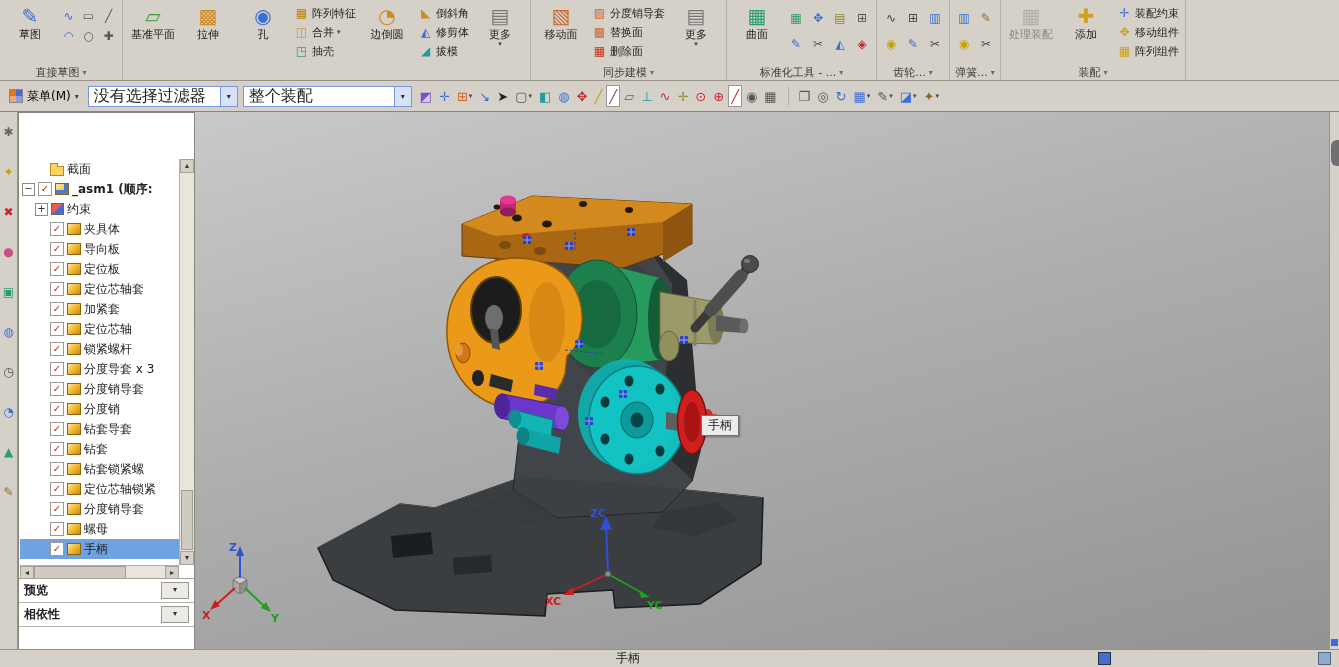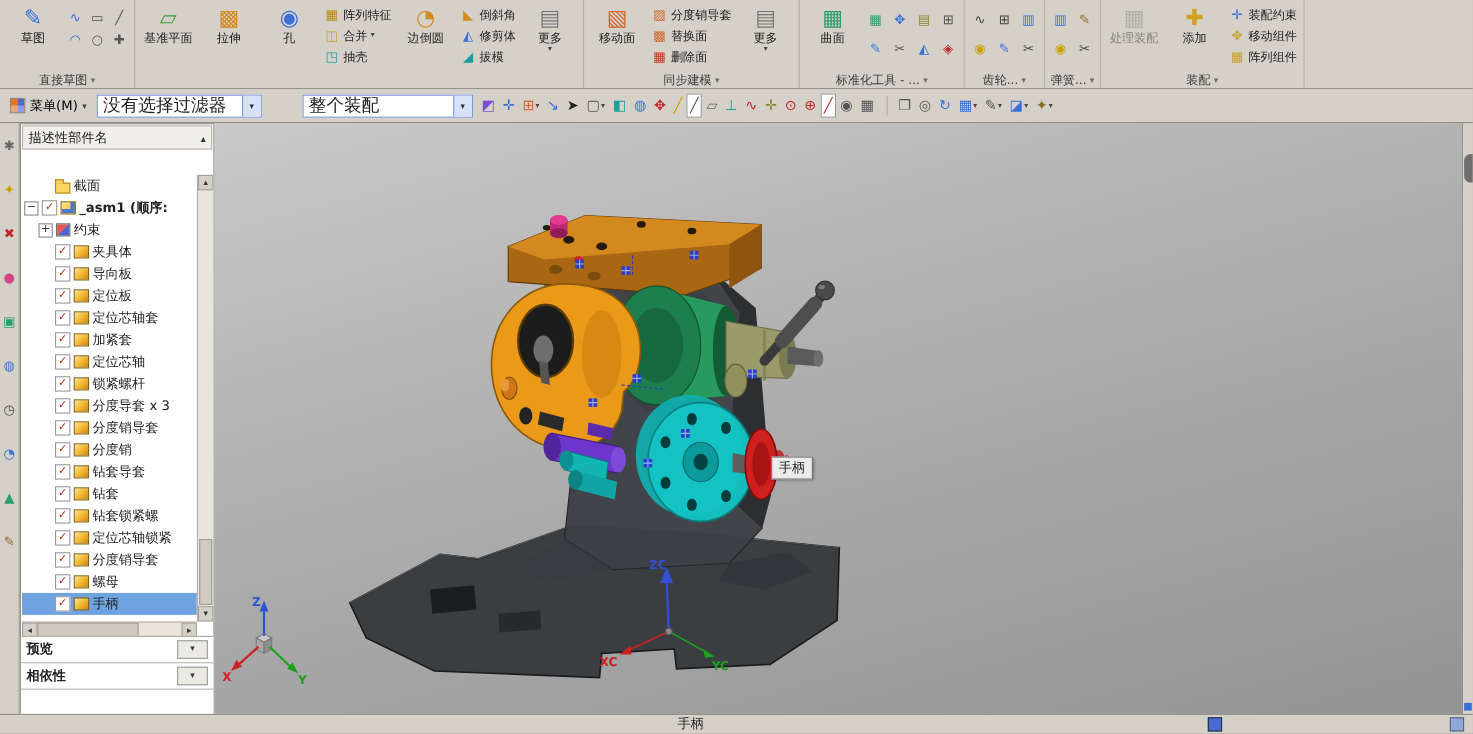--- a/index.html
+++ b/index.html
@@ -28,21 +28,21 @@
 
   
   .toolbar{position:absolute;top:81px;left:0;right:0;height:31px;background:#d5d1c8;border-bottom:1px solid #8a867e;display:flex;align-items:center;gap:5px;padding:0 5px;box-sizing:border-box;}
   .menu-btn{display:flex;align-items:center;gap:4px;font-size:12px;background:transparent;border:none;font-family:inherit;padding:2px 4px;}
   .menu-btn::after{content:"▾";font-size:8px;color:#444;}
   .menu-grid-icon{width:12px;height:12px;background:
       linear-gradient(90deg,#e07820 50%,#4a6ad0 50%);
       box-shadow:inset 0 -6px 0 rgba(255,255,255,.35);border:1px solid #888;}
   .combo{height:21px;background:#fff;border:1px solid #7a96df;display:flex;align-items:center;justify-content:space-between;font-size:16px;padding-left:5px;box-sizing:border-box;}
   .combo-filter{width:150px;}
-  .combo-scope{width:155px;margin-left:32px;}
+  .combo-scope{width:169px;}
   .combo-btn{width:16px;align-self:stretch;border-left:1px solid #7a96df;background:#d7e1f7;display:flex;align-items:center;justify-content:center;}
   .combo-btn::after{content:"▾";font-size:8px;color:#234;}
   .toolbar-icons{display:flex;align-items:center;gap:1px;}
   .tico{display:flex;align-items:center;height:22px;padding:0 2px;background:transparent;border:1px solid transparent;font-size:13px;font-family:inherit;}
   .tico.boxed{border:1px solid #999;background:#fff;}
   .tico-arrow{font-size:7px;color:#444;margin-left:1px;}
   .tsep{width:7px;height:18px;border-right:1px solid #b3afa6;margin-right:6px;}
 
   
   .left-strip{position:absolute;left:0;top:112px;bottom:17px;width:18px;background:#d5d1c8;border-right:1px solid #96928a;display:flex;flex-direction:column;align-items:center;padding-top:8px;box-sizing:border-box;}
@@ -385,24 +385,20 @@
       <div class="lico" style="color: rgb(208, 74, 138);">●</div>
       <div class="lico" style="color: rgb(42, 158, 110);">▣</div>
       <div class="lico" style="color: rgb(58, 111, 216);">◍</div>
       <div class="lico" style="color: rgb(85, 85, 85);">◷</div>
       <div class="lico" style="color: rgb(58, 111, 216);">◔</div>
       <div class="lico" style="color: rgb(42, 158, 110);">▲</div>
       <div class="lico" style="color: rgb(138, 106, 42);">✎</div>
     </div>
 
   <div class="navigator">
-    <div class="nav-colhead">
-      <span>描述性部件名</span>
-      <span class="sort-icon"></span>
-    </div>
     <div class="tree">
         <div class="tree-row" style="padding-left: 15px;">
           <span class="exp-space"></span>
           <span class="ticon ticon-folder"></span>
           <span class="tlabel">截面</span>
         </div>
         <div class="tree-row" style="padding-left: 2px;">
           <span class="expander">−</span>
           <span class="checkbox">✓</span>
           <span class="ticon ticon-asm"></span>

